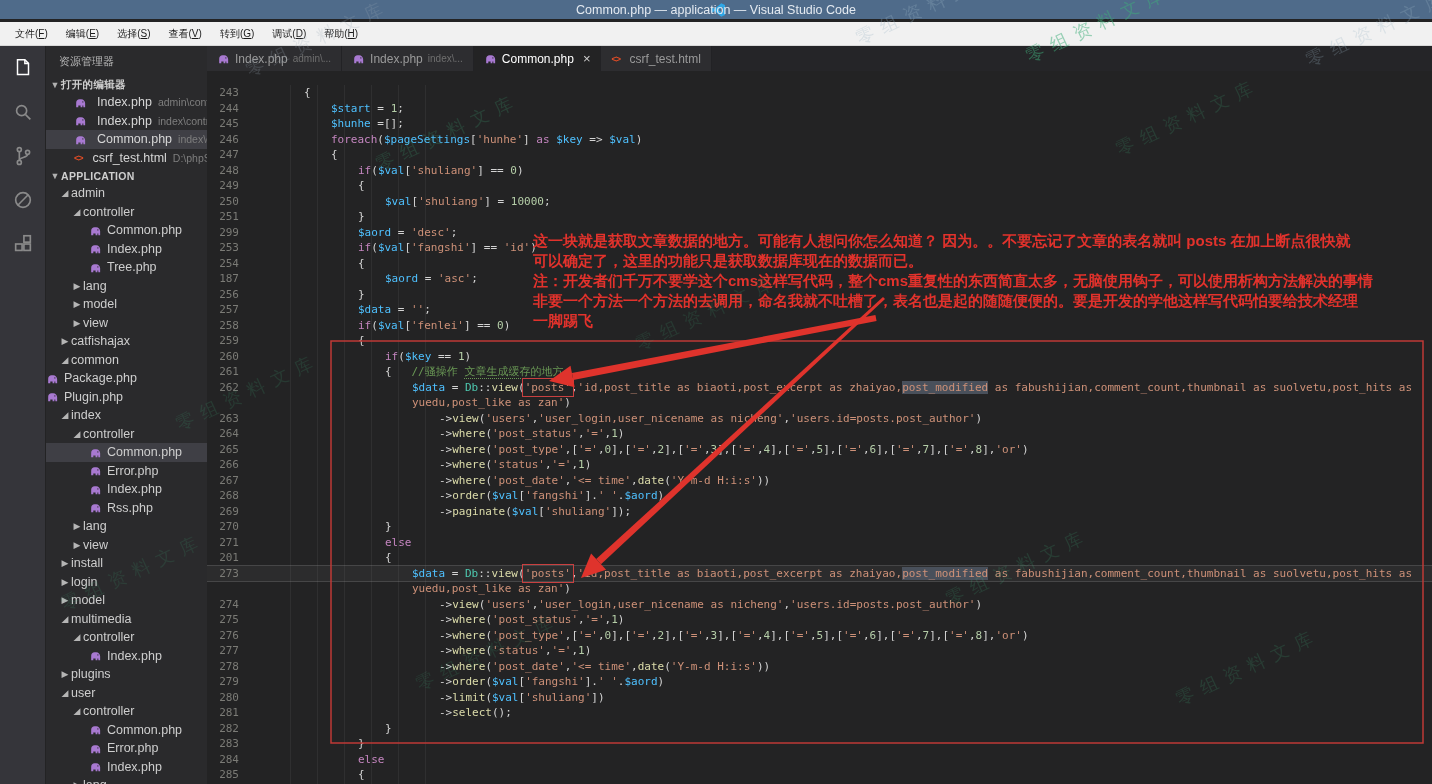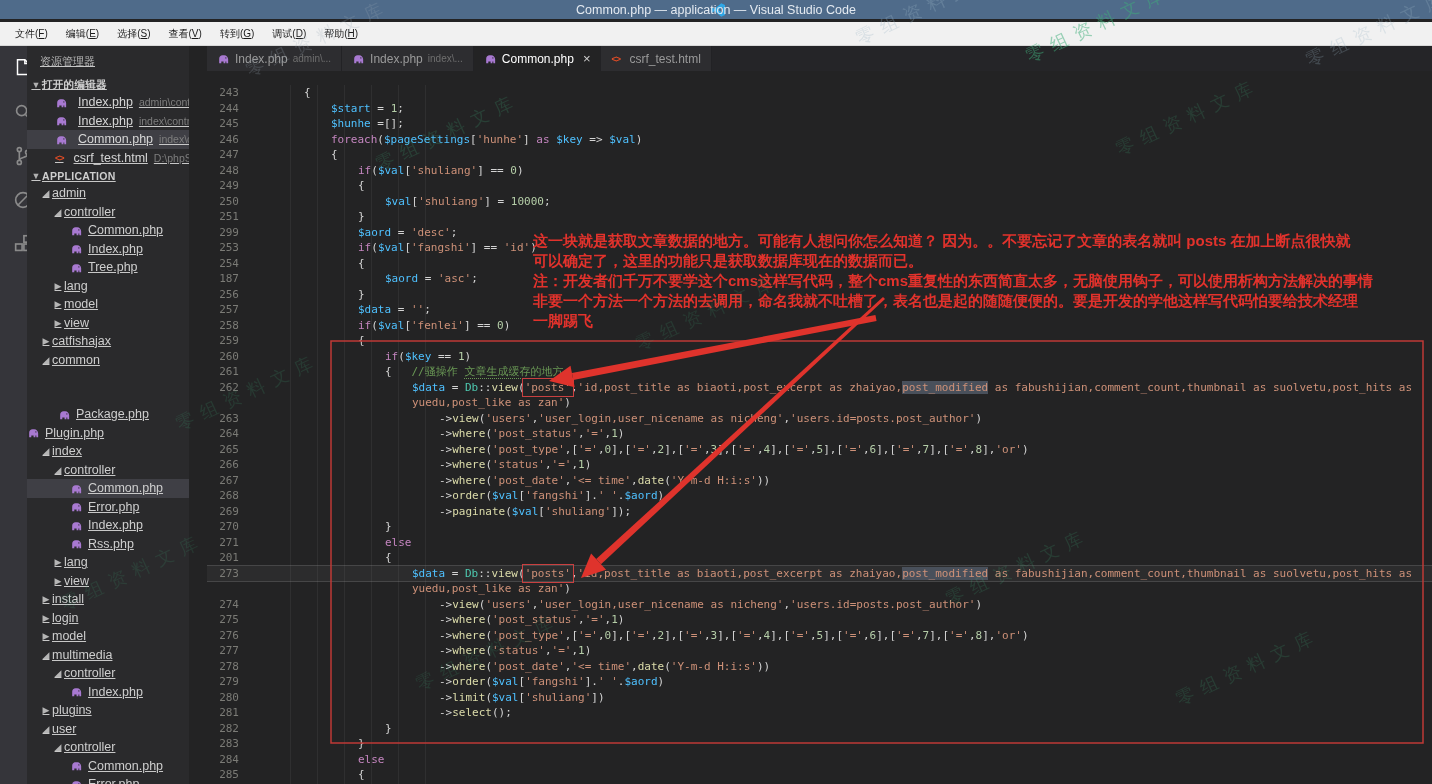--- a/index.html
+++ b/index.html
@@ -21,22 +21,22 @@
   .menu-item { color:#1b1b1b; font-size:10px; padding:3px 9px; cursor:default; }
   .menu-item u { text-decoration:underline; }
 
   
   .activitybar { position:absolute; left:0; top:46px; width:45px; height:738px;
                  background:#35353a; display:flex; flex-direction:column; align-items:center; }
   .act-icon { width:45px; height:44px; display:flex; align-items:center; justify-content:center; }
   .act-icon svg { width:22px; height:22px; }
 
   
-  .sidebar { position:absolute; left:27px; top:46px; width:162px; height:738px;
-             background:#2a2a2c; color:#c8c8c8; overflow:hidden;text-decoration:underline; }
+  .sidebar { position:absolute; left:46px; top:46px; width:162px; height:738px;
+             background:#2a2a2c; color:#c8c8c8; overflow:hidden; }
   .sb-title { height:30px; line-height:30px; padding-left:13px; font-size:11px; color:#b6b6b6; }
   .sb-header { height:17px; display:flex; align-items:center; font-size:10.5px; font-weight:bold;
                color:#cfcfcf; padding-left:3px; letter-spacing:.3px; background:#2e2e31; }
   .sb-header.plain { background:transparent; }
   .sb-header .tw { width:12px; text-align:center; font-size:9px; color:#b0b0b0; }
   .oe-row { height:18.5px; display:flex; align-items:center; font-size:12.5px; padding-left:28px; white-space:nowrap; }
   .oe-row.sel, .tree-row.sel { background:#3f3f45; }
   .oe-name { color:#d6d6d6; margin-left:5px; }
   .oe-detail { color:#7e7e7e; font-size:10.5px; margin-left:6px; }
   .tree-row { height:18.5px; display:flex; align-items:center; font-size:12.5px; white-space:nowrap; color:#cecece; }
@@ -239,21 +239,21 @@
           <span>view</span>
         </div>
         <div class="tree-row" style="padding-left: 13px;">
           <span class="tree-arrow">▶</span>
           <span>catfishajax</span>
         </div>
         <div class="tree-row" style="padding-left: 13px;">
           <span class="tree-arrow">◢</span>
           <span>common</span>
         </div>
-        <div class="tree-row" style="padding-left: 31px; margin-top: 36px;">
+        <div class="tree-row" style="">
           <span class="ficon">
             <svg viewBox="0 0 16 14">
               <path d="M2.5 13 V7.2 C2.5 4.9 4.4 3 6.7 3 h2.2 c2.8 0 5 2.2 5 5 v5 h-2.3 v-2.1 h-1.2 V13 H8.1 v-2.1 H5.2 V13 Z" fill="#a879d1"></path>
               <circle cx="11" cy="6.3" r=".8" fill="#2a2a2c"></circle>
             </svg>
           </span>
           <span>Package.php</span>
         </div>
         <div class="tree-row" style="">
           <span class="ficon">

